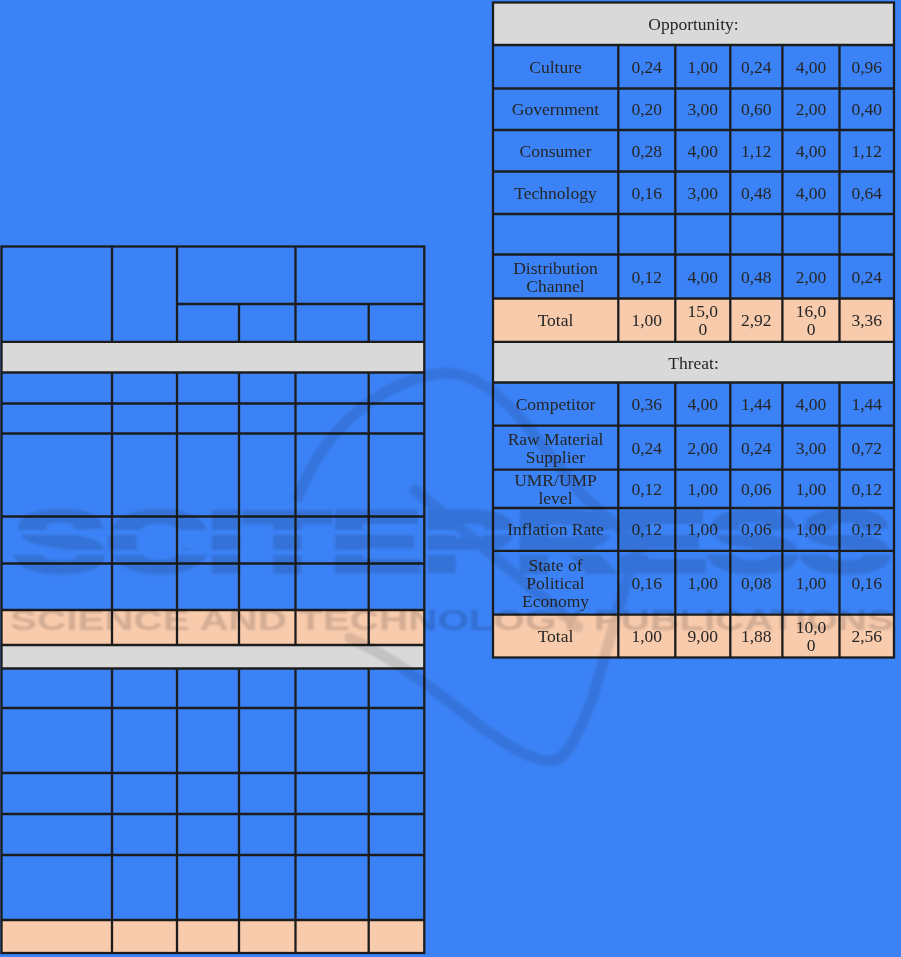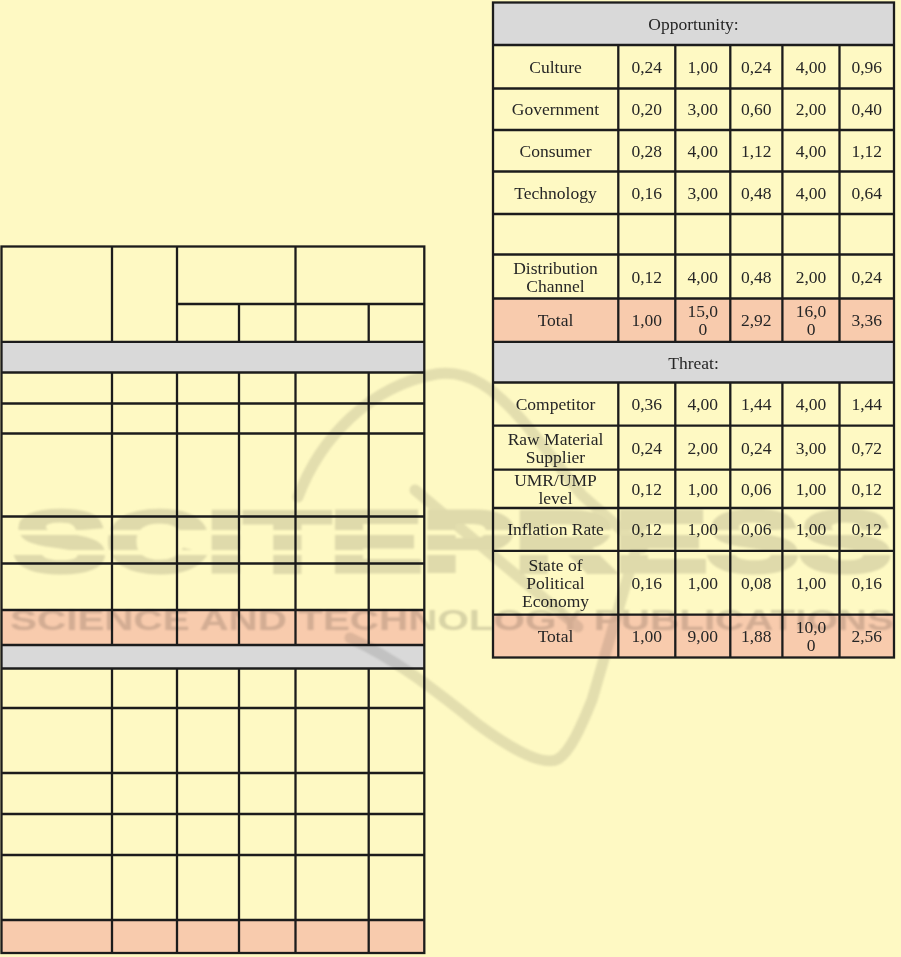--- a/index.html
+++ b/index.html
@@ -1,16 +1,16 @@
 <!DOCTYPE html>
 <html><head>
 <meta charset="utf-8">
 <style>
   html,body{margin:0;padding:0;background:#ffffff;}
-  #page{position:relative;width:901px;height:957px;overflow:hidden;background:#fef9c3;}
+  #page{position:relative;width:901px;height:957px;overflow:hidden;background:#3b82f6;}
   svg{position:absolute;top:0;left:0;}
   text{font-family:"Liberation Serif",serif;fill:#262626;}
 </style>
 </head>
 <body>
 <div id="page">
 <svg width="901" height="957" viewBox="0 0 901 957">
 
 <g>
 

